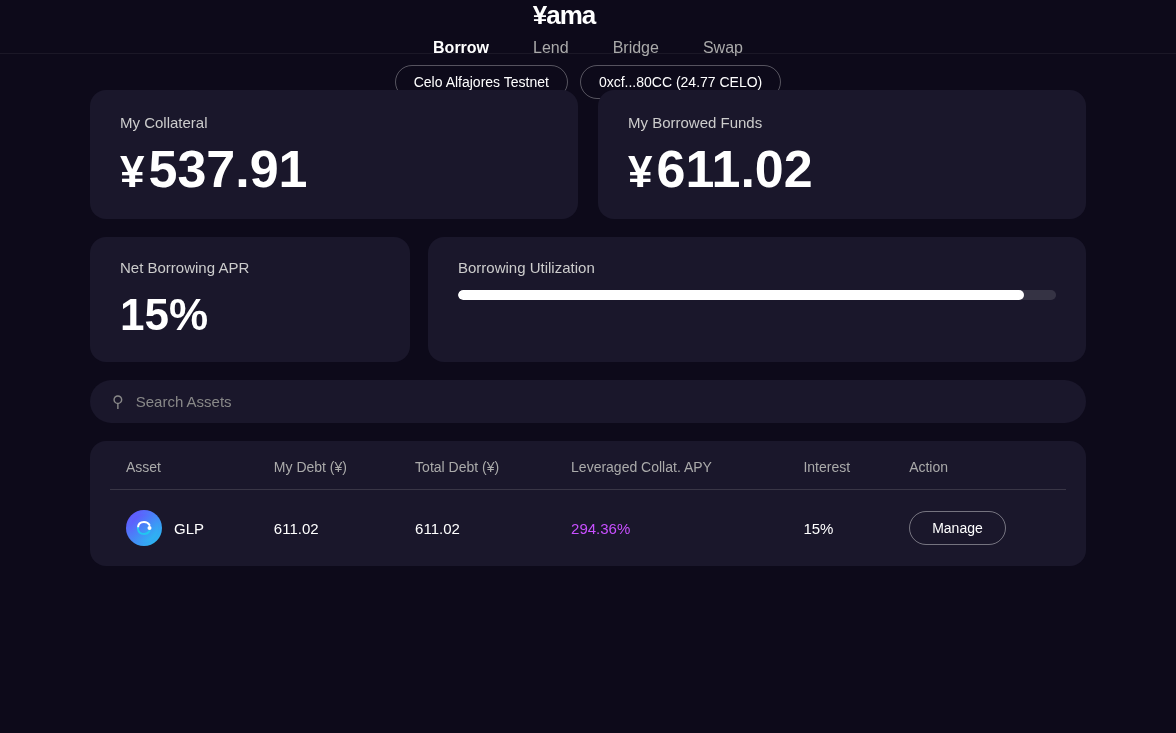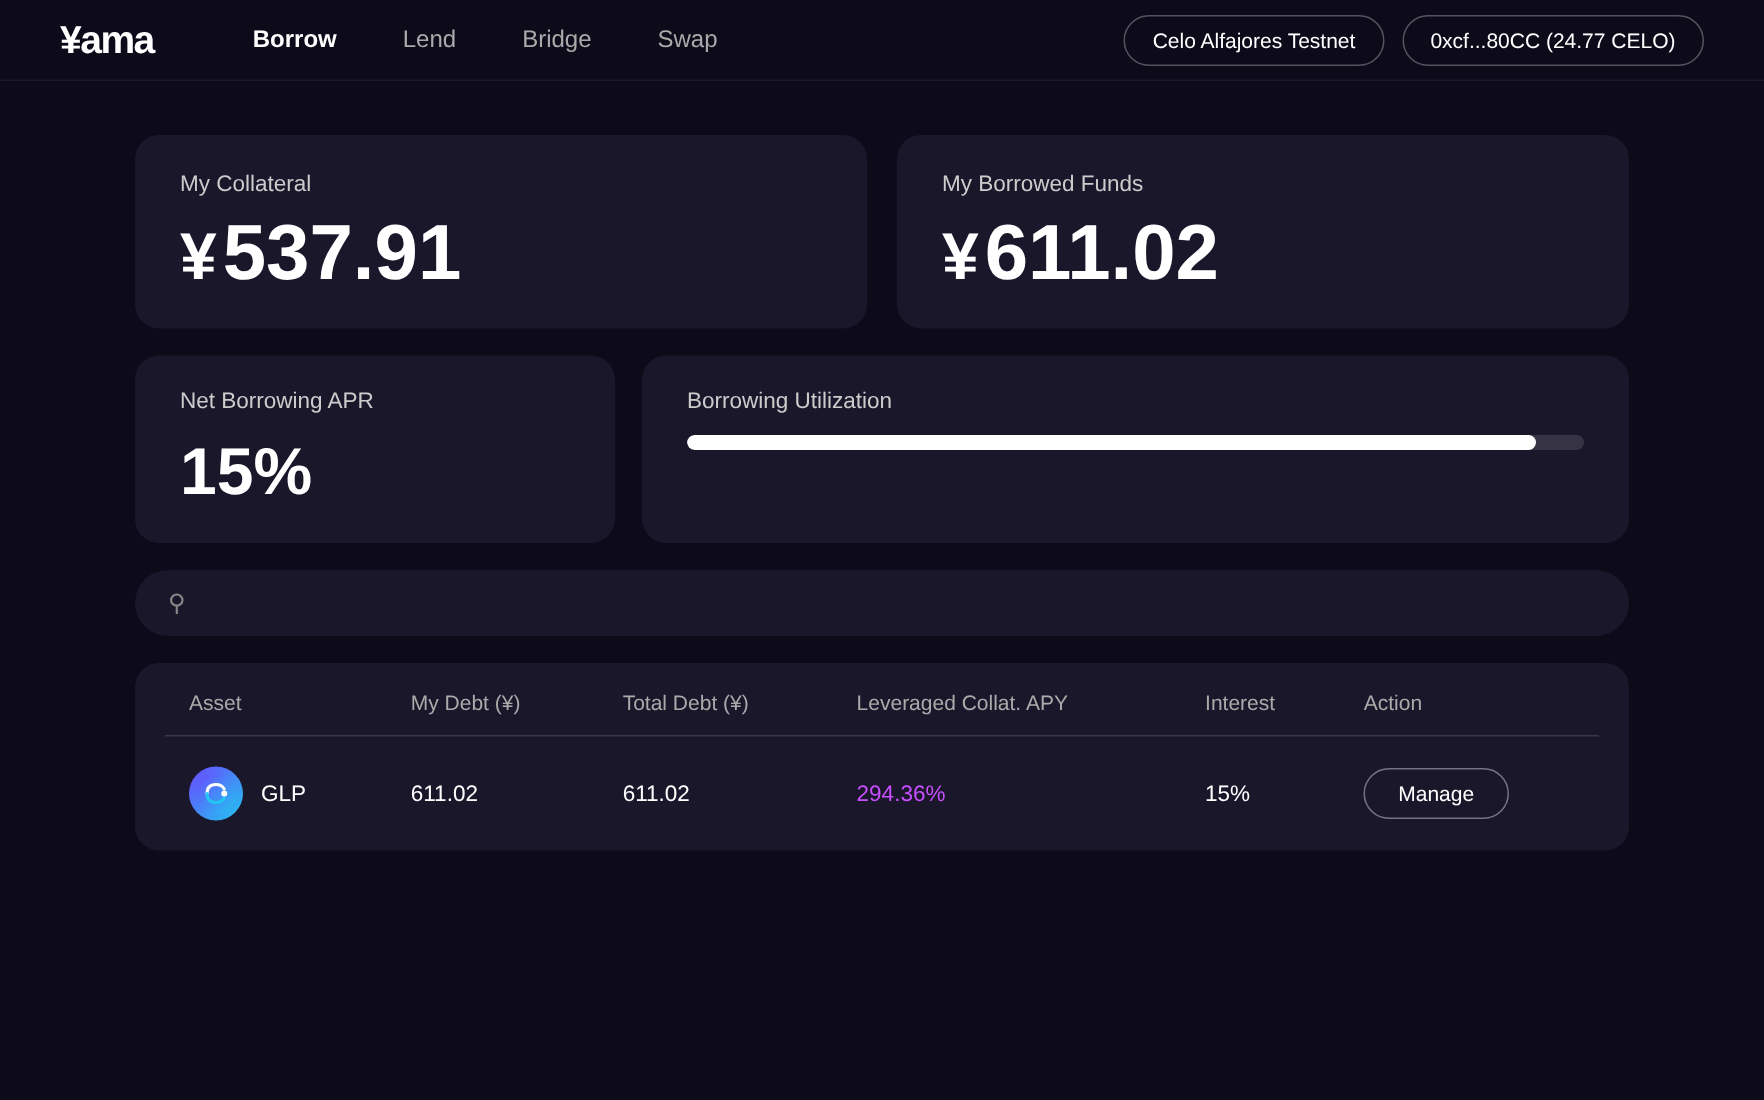--- a/index.html
+++ b/index.html
@@ -11,20 +11,21 @@
       width: 1176px;
       overflow-x: hidden;
     }
     
     .header {
       display: flex;
       align-items: center;
       padding: 0 40px;
       height: 54px;
       border-bottom: 1px solid rgba(255,255,255,0.06);
+      flex-direction: column;
     }
     .logo {
       font-size: 26px;
       font-weight: 700;
       color: #fff;
       margin-right: 48px;
       letter-spacing: -1px;
     }
     nav {
       display: flex;
@@ -259,20 +260,21 @@
     <div class="stat-card stat-card-right">
       <div class="stat-label">Borrowing Utilization</div>
       <div class="progress-bar-bg">
         <div class="progress-bar-fill" id="progress-fill" style="width: 94.64%"></div>
       </div>
     </div>
   </div>
 
   <div class="search-container">
     <span class="search-icon">⚲</span>
+    <input class="search-input" type="text" placeholder="Search Assets" style="">
   </div>
 
   <div class="table-container">
     <table class="table">
       <thead>
         <tr>
           <th>Asset</th>
           <th>My Debt (¥)</th>
           <th>Total Debt (¥)</th>
           <th>Leveraged Collat. APY</th>

